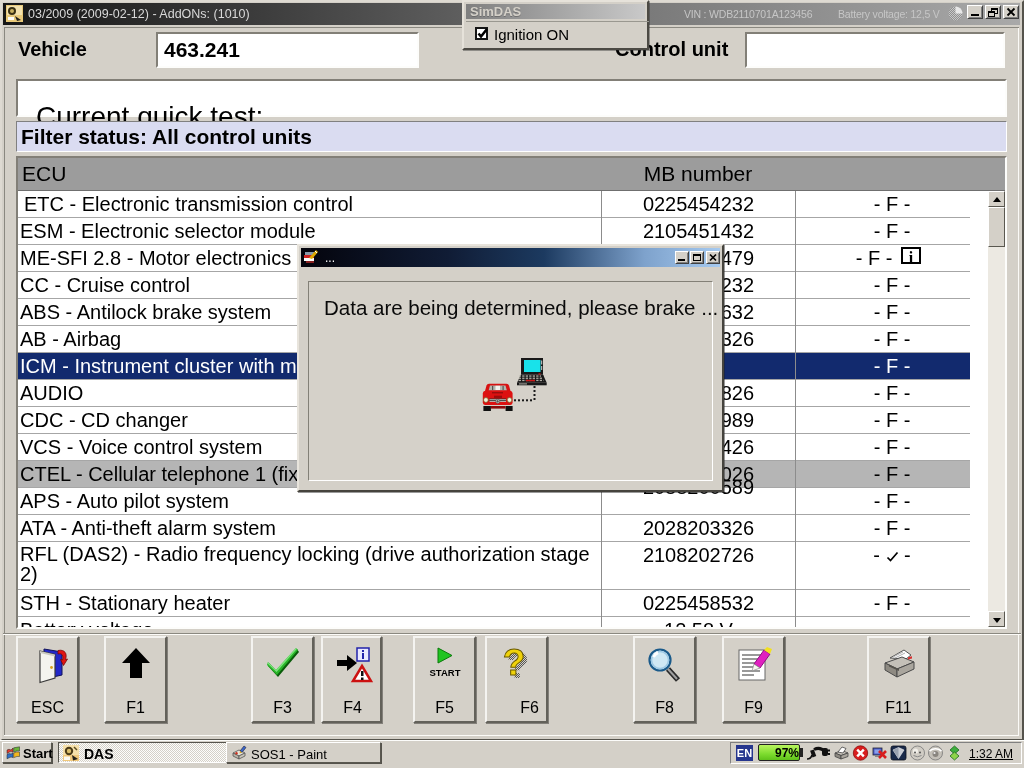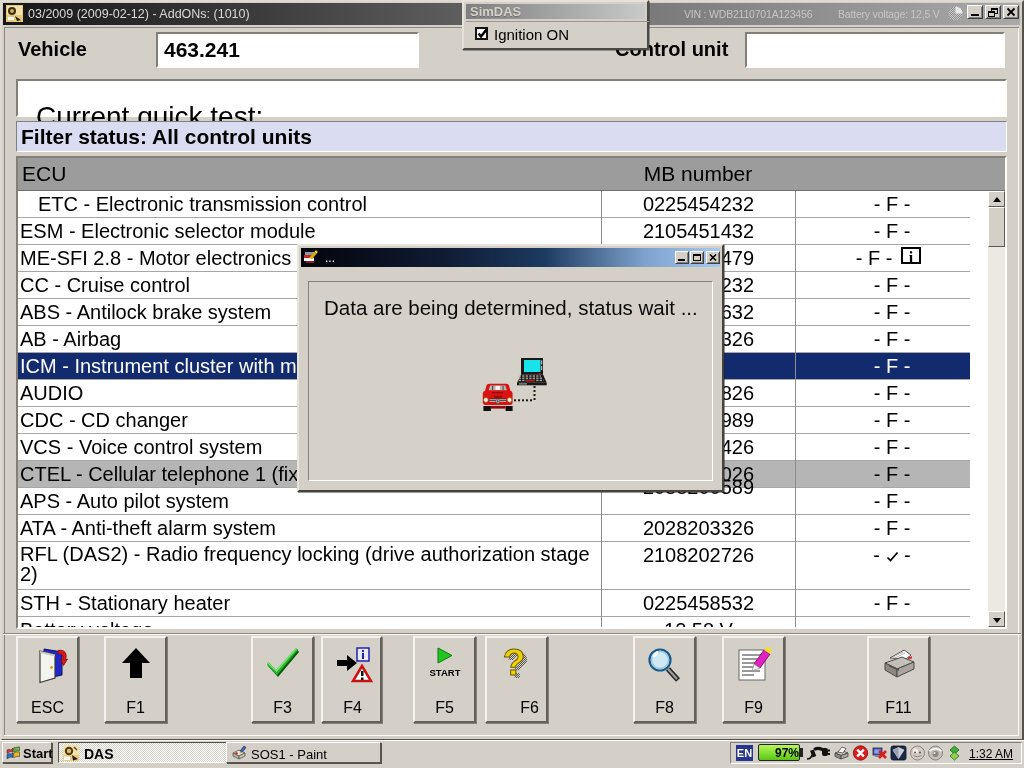--- a/index.html
+++ b/index.html
@@ -68,21 +68,21 @@
 <div class="a sunk1" style="left:16px;top:121px;width:991px;height:31px;background:#dadcf1;">
   <div class="a" style="left:4px;top:3px;font:bold 21px 'Liberation Sans';">Filter status: All control units</div>
 </div>
 
 <div class="a sunk" style="left:16px;top:156px;width:991px;height:473px;background:#fff;overflow:hidden;">
   <div class="a" style="left:0;top:0;width:987px;height:33px;background:#9c9c9c;border-bottom:1px solid #6f6f6f;">
     <div class="a" style="left:4px;top:4px;font:400 21px 'Liberation Sans';">ECU</div>
     <div class="a" style="left:583px;top:4px;width:194px;text-align:center;font:400 21px 'Liberation Sans';">MB number</div>
   </div>
   <div id="rows">
-  <div class="a" style="left:20px;top:33px;width:578px;height:28px;overflow:hidden;font:400 20px 'Liberation Sans';line-height:27px;white-space:nowrap;">ETC - Electronic transmission control</div>
+  <div class="a" style="left:6px;top:33px;width:578px;height:28px;overflow:hidden;font:400 20px 'Liberation Sans';line-height:27px;white-space:nowrap;">ETC - Electronic transmission control</div>
       <div class="a" style="left:584px;top:33px;width:193px;height:43px;text-align:center;font:400 20px 'Liberation Sans';line-height:27px;">0225454232</div>
       <div class="a" style="left:778px;top:33px;width:192px;height:27px;text-align:center;font:400 20px 'Liberation Sans';line-height:27px;">- F -</div>
       <div class="a" style="left:0;top:59px;width:952px;height:1px;background:#a6a6a6;"></div>
   <div class="a" style="left:2px;top:60px;width:578px;height:27px;overflow:hidden;font:400 20px 'Liberation Sans';line-height:27px;white-space:nowrap;">ESM - Electronic selector module</div>
       <div class="a" style="left:584px;top:60px;width:193px;height:27px;text-align:center;font:400 20px 'Liberation Sans';line-height:27px;">2105451432</div>
       <div class="a" style="left:778px;top:60px;width:192px;height:27px;text-align:center;font:400 20px 'Liberation Sans';line-height:27px;">- F -</div>
       <div class="a" style="left:0;top:86px;width:952px;height:1px;background:#a6a6a6;"></div>
   <div class="a" style="left:2px;top:87px;width:578px;height:27px;overflow:hidden;font:400 20px 'Liberation Sans';line-height:27px;white-space:nowrap;">ME-SFI 2.8 - Motor electronics</div>
       <div class="a" style="left:584px;top:87px;width:193px;height:27px;text-align:center;font:400 20px 'Liberation Sans';line-height:27px;">0265452479</div>
       <div class="a" style="left:778px;top:87px;width:156px;height:27px;text-align:center;font:400 20px 'Liberation Sans';line-height:27px;">- F -</div>
@@ -283,21 +283,21 @@
     <div class="a wbtn" style="left:389px;top:3px;width:14px;height:13px;">
         <div class="a" style="left:2px;top:2px;width:8px;height:7px;border:1px solid #000;border-top-width:2px;"></div>
       </div>
     <div class="a wbtn" style="left:405px;top:3px;width:14px;height:13px;">
         <svg width="12" height="11" viewBox="0 0 12 11" style="position:absolute;left:0;top:0">
           <path d="M3 2.5 L9 8.5 M9 2.5 L3 8.5" stroke="#000" stroke-width="1.6"></path>
         </svg>
       </div>
   </div>
   <div class="a" style="left:9px;top:35px;width:405px;height:200px;border:1px solid;border-color:#838077 #fff #fff #838077;background:#d5d1c9;"></div>
-  <div class="a" style="left:25px;top:50px;font:400 20.5px 'Liberation Sans';color:#0a0a0a;">Data are being determined, status wait ...</div>
+  <div class="a" style="left:25px;top:50px;font:400 20.5px 'Liberation Sans';color:#0a0a0a;">Data are being determined, please brake ...</div>
   <svg class="a" style="left:148px;top:104px" width="150" height="68" viewBox="0 0 150 68">
 <g fill="#181818">
 <rect x="74" y="8" width="22" height="16.6"></rect>
 <path d="M74 24.6 L96 24.6 L99.7 32.7 L70 32.7 Z"></path>
 <rect x="70" y="32.7" width="29.7" height="2.6"></rect>
 </g>
 <rect x="77" y="10" width="16.5" height="12" fill="#18e2ea"></rect>
 <rect x="94.2" y="10.5" width="1" height="4" fill="#d8d8d8"></rect>
 <rect x="94.2" y="16" width="1" height="4" fill="#d8d8d8"></rect>
 <g fill="#b0aca4">

